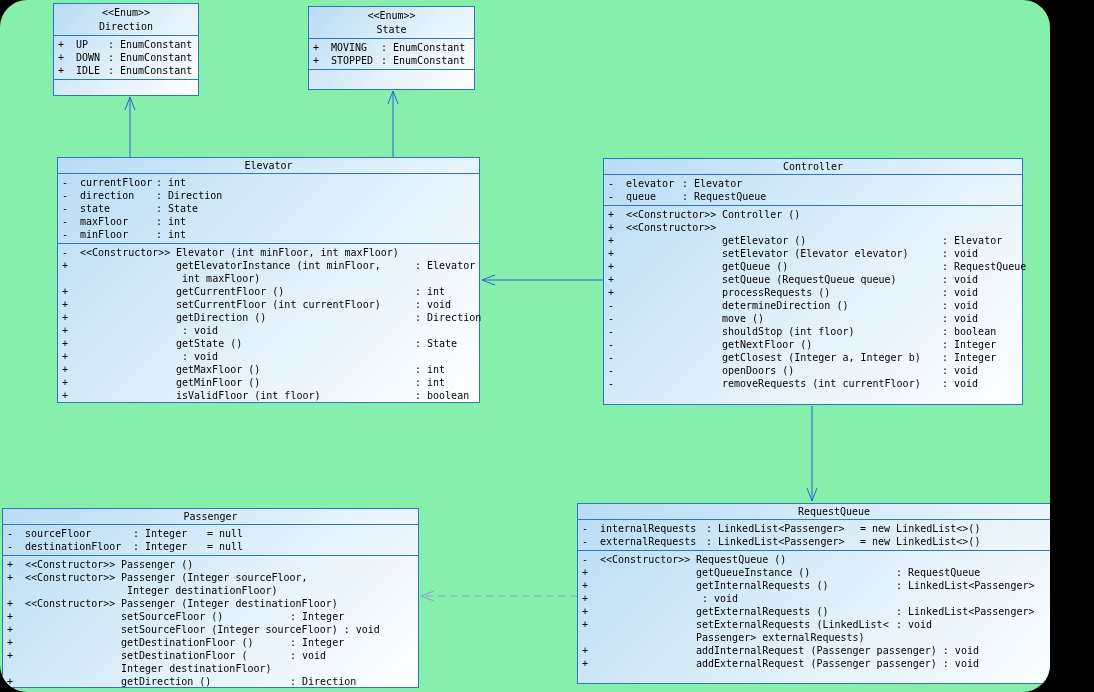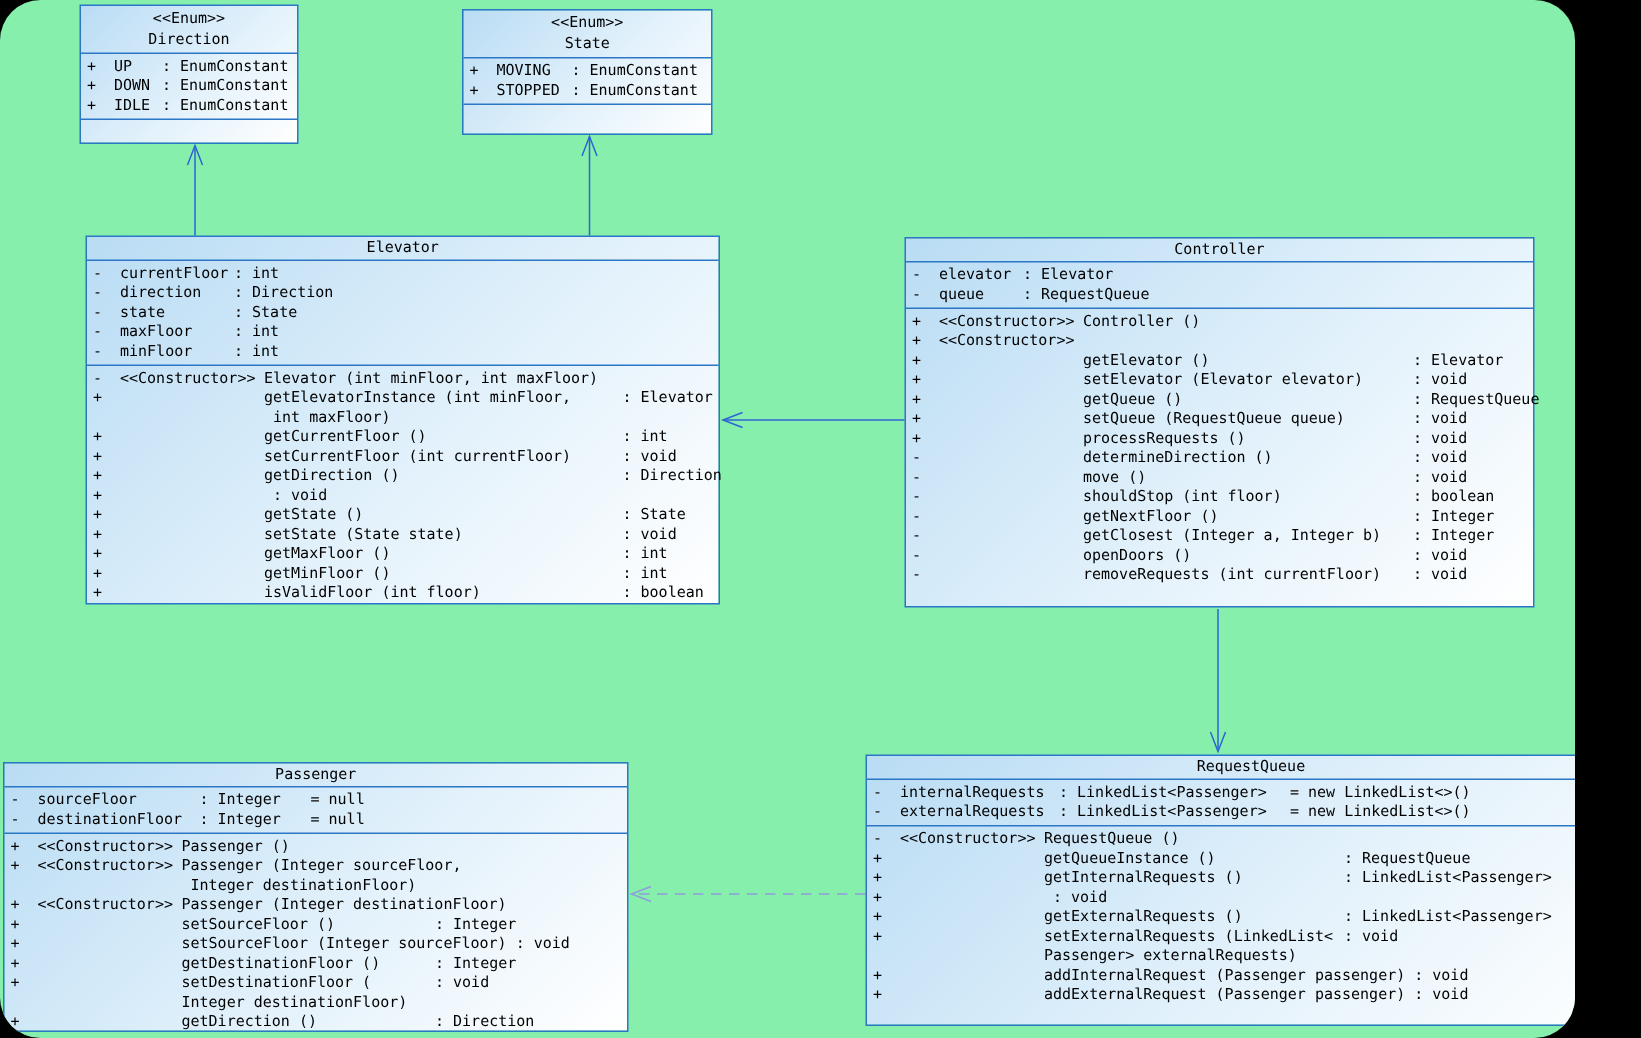--- a/index.html
+++ b/index.html
@@ -187,21 +187,20 @@
         </div>
         <div class="row">
           <span class="vis">+</span>
           <span class="ctor"></span>
           <span class="name m-name">getState ()</span>
           <span class="ret">: State</span>
         </div>
         <div class="row">
           <span class="vis">+</span>
           <span class="ctor"></span>
-          <span class="name m-name">setState (State state)</span>
           <span class="ret">: void</span>
         </div>
         <div class="row">
           <span class="vis">+</span>
           <span class="ctor"></span>
           <span class="name m-name">getMaxFloor ()</span>
           <span class="ret">: int</span>
         </div>
         <div class="row">
           <span class="vis">+</span>

